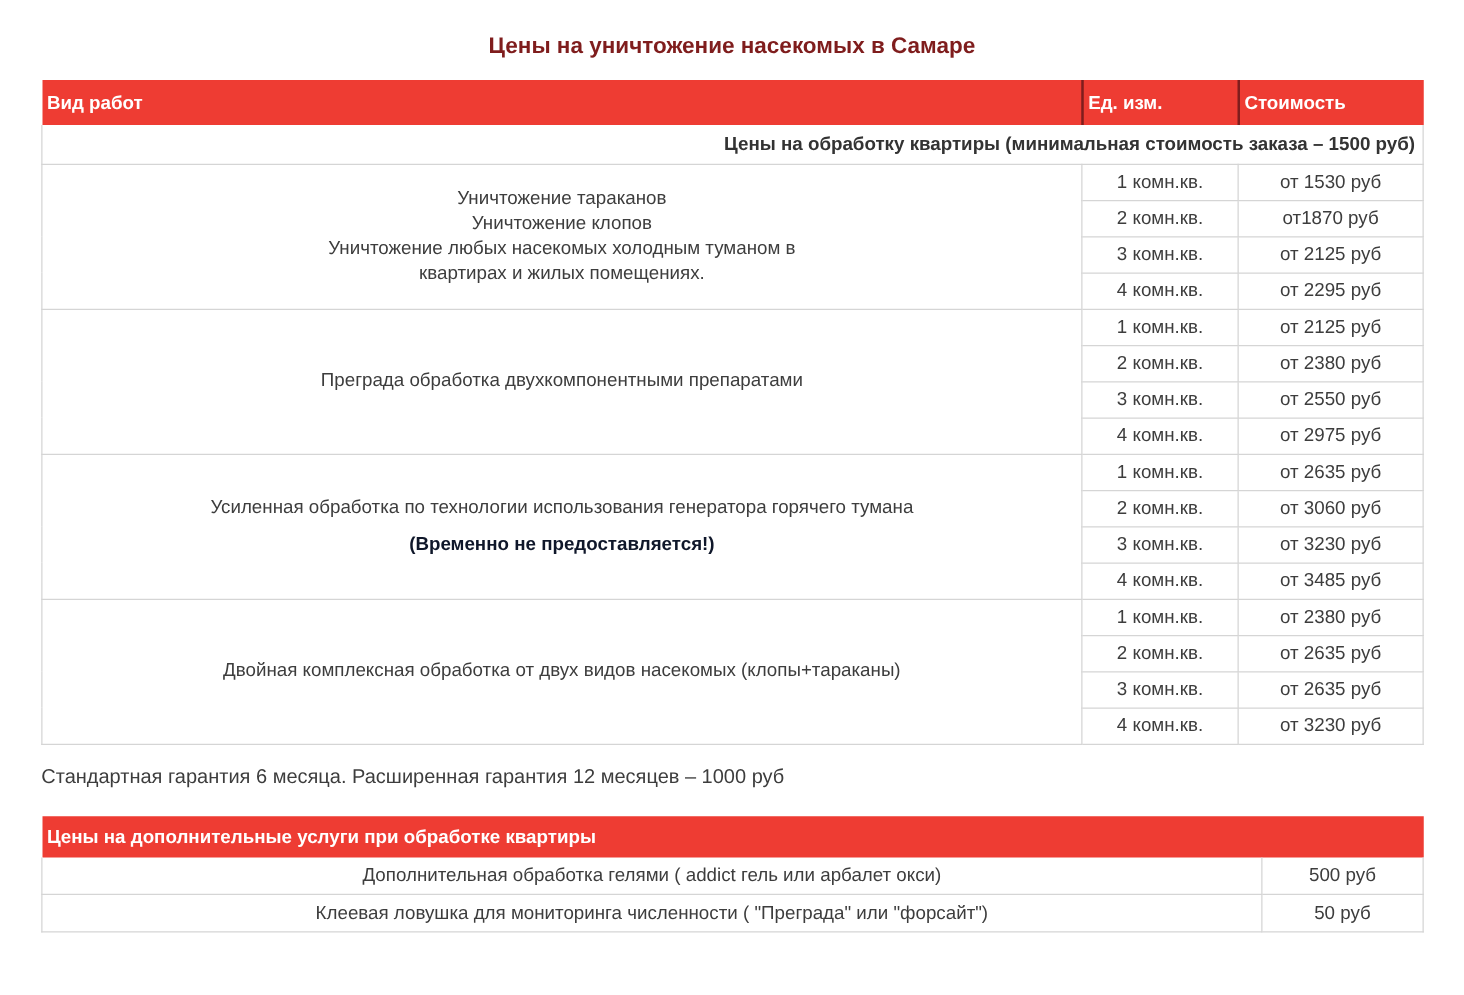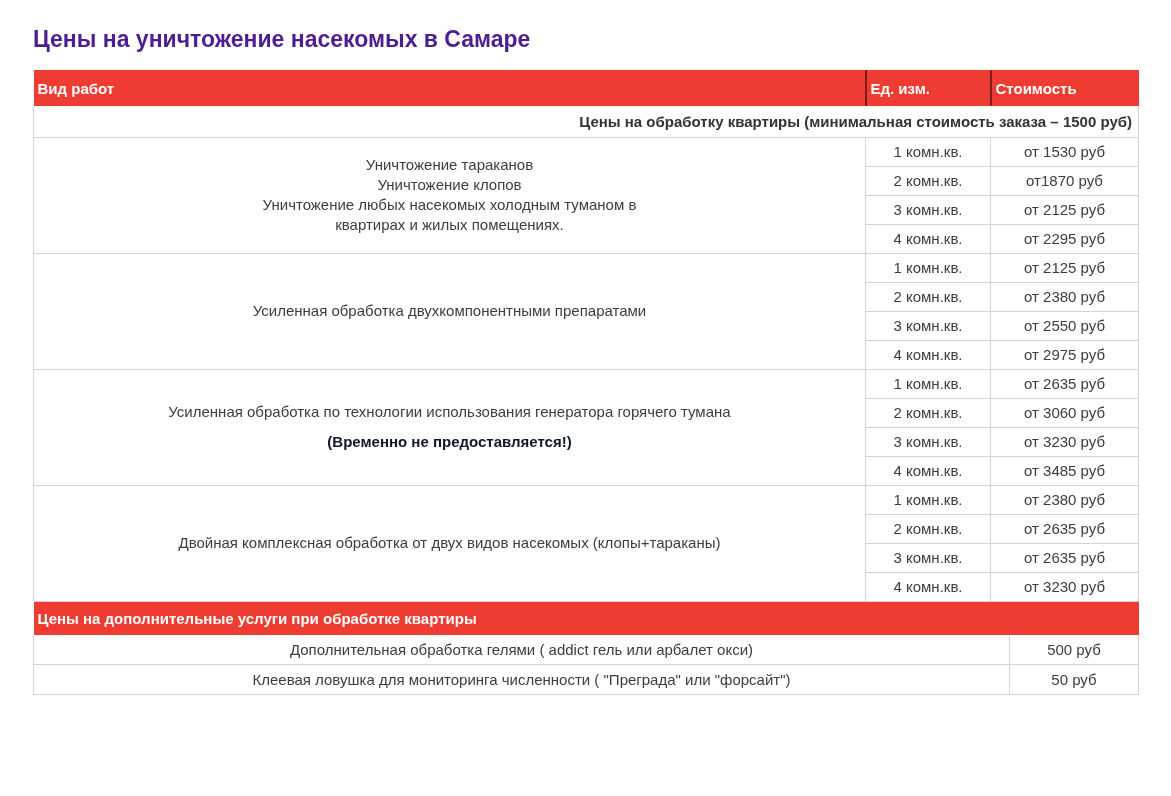--- a/index.html
+++ b/index.html
@@ -11,24 +11,24 @@
     color: #3d3d3d;
   }
   .page {
     width: 1171px;
     height: 796px;
     padding: 0 33px;
     overflow: hidden;
   }
   h1.page-title {
     margin: 26px 0 17px 0;
-    text-align: left;
-    font-size: 23px;
-    font-weight: bold;
-    color: #4c1d95;
+    text-align: center;
+    font-size: 18px;
+    font-weight: bold;
+    color: #7f1d1d;
   }
   table {
     width: 1105px;
     border-collapse: collapse;
     table-layout: fixed;
   }
   
   .main-table col.c-work  { width: 832px; }
   .main-table col.c-unit  { width: 125px; }
   .main-table col.c-price { width: 148px; }
@@ -126,21 +126,21 @@
         <tr>
           <td class="unit-cell">3 комн.кв.</td>
           <td class="price-cell">от 2125 руб</td>
         </tr>
         <tr>
           <td class="unit-cell">4 комн.кв.</td>
           <td class="price-cell">от 2295 руб</td>
         </tr>
         <tr>
           <td class="service-cell" rowspan="4">
-            <div class="service-line">Усиленная обработка двухкомпонентными препаратами</div>
+            <div class="service-line">Преграда обработка двухкомпонентными препаратами</div>
           </td>
           <td class="unit-cell">1 комн.кв.</td>
           <td class="price-cell">от 2125 руб</td>
         </tr>
         <tr>
           <td class="unit-cell">2 комн.кв.</td>
           <td class="price-cell">от 2380 руб</td>
         </tr>
         <tr>
           <td class="unit-cell">3 комн.кв.</td>
@@ -185,20 +185,21 @@
           <td class="unit-cell">3 комн.кв.</td>
           <td class="price-cell">от 2635 руб</td>
         </tr>
         <tr>
           <td class="unit-cell">4 комн.кв.</td>
           <td class="price-cell">от 3230 руб</td>
         </tr>
       </tbody>
   </table>
 
+  <p class="warranty-note">Стандартная гарантия 6 месяца. Расширенная гарантия 12 месяцев – 1000 руб</p>
 
   <table class="extra-table">
     <colgroup>
       <col class="c-service">
         <col class="c-cost">
     </colgroup>
     <thead>
       <tr>
         <th class="red-head" colspan="2">Цены на дополнительные услуги при обработке квартиры</th>
       </tr>

